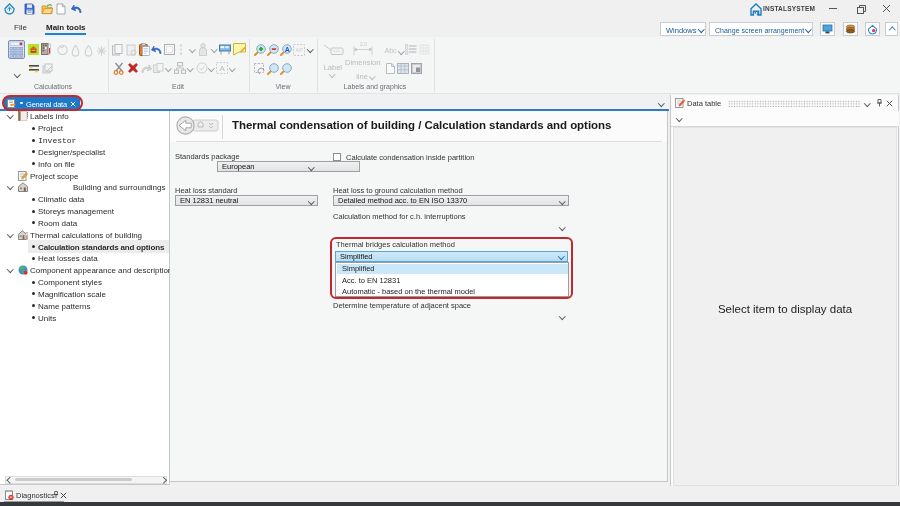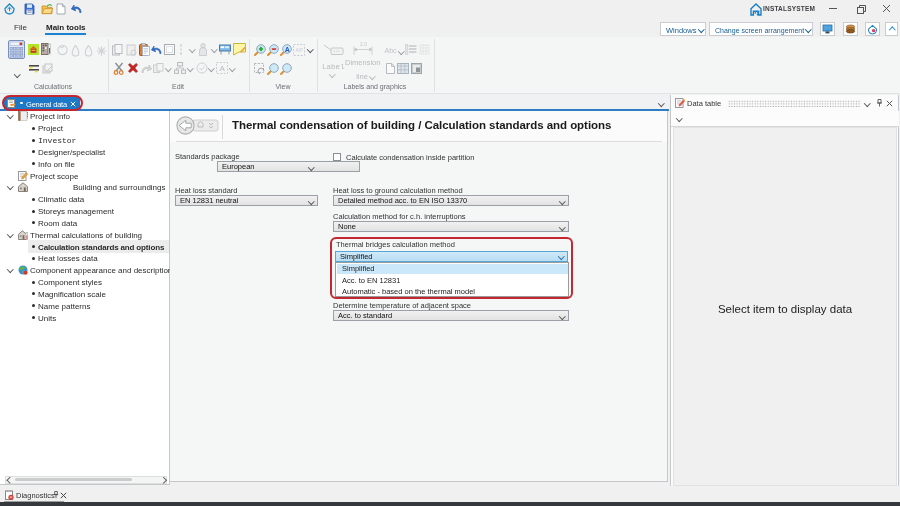--- a/index.html
+++ b/index.html
@@ -276,21 +276,21 @@
       </svg>
       <div class="ticon" style="left:384.5px;top:46.5px;font-size:7px;color:#c0c3c6;">Abc</div>
       <div class="chev" style="left:399px;top:48.5px;border-color:#9a9da0;"></div>
       <svg class="ticon" style="left:405px;top:44px;" width="12" height="11" viewBox="0 0 12 11">
         <rect x="0.5" y="0.5" width="2.4" height="10" fill="#e0e2e4" stroke="#c5c8cb" stroke-width="0.5"></rect>
         <path d="M4 2 h7.5 M4 5 h7.5 M4 8 h7.5" stroke="#c5c8cb" stroke-width="1.6"></path>
       </svg>
       <svg class="ticon" style="left:419px;top:44px;" width="11" height="11" viewBox="0 0 11 11">
         <path d="M1 1 h9 v9 h-9 Z M1 4 h9 M1 7 h9 M4 1 v9 M7 1 v9" stroke="#d4d6d8" stroke-width="0.9" fill="none" stroke-dasharray="1 0.8"></path>
       </svg>
-      <div class="ticon" style="left:322px;top:63px;width:20px;text-align:right;font-size:7.5px;color:#b8bbbe;font-family:Liberation Mono, monospace;">Label</div>
+      <div class="ticon" style="left:322px;top:63px;width:20px;text-align:right;font-size:7.5px;color:#b8bbbe;">Label</div>
       <div class="chev" style="left:330px;top:72px;border-color:#b8bbbe;"></div>
       <div class="ticon" style="left:345px;top:58px;width:38px;text-align:left;font-size:7.5px;color:#b8bbbe;">Dimension</div>
       <div class="ticon" style="left:345px;top:71.5px;width:34px;text-align:center;font-size:7.5px;color:#b8bbbe;">line</div>
       <div class="chev" style="left:370px;top:74px;border-color:#b8bbbe;"></div>
       <svg class="ticon" style="left:386px;top:63px;" width="9" height="11" viewBox="0 0 9 11">
         <path d="M0.5 0.5 H5.6 L8.5 3.4 V10.5 H0.5 Z" fill="#fafafa" stroke="#b8bbbe"></path>
         <path d="M5.6 0.5 V3.4 H8.5" fill="none" stroke="#b8bbbe"></path>
       </svg>
       <svg class="ticon" style="left:397px;top:63px;" width="12" height="11" viewBox="0 0 12 11">
         <rect x="0.5" y="0.5" width="11" height="10" fill="#dfe5ea" stroke="#a8b4be"></rect>
@@ -324,21 +324,21 @@
       <div class="treerow" style="top:111.4px;">
         <div class="chev" style="left:7.5px;top:2px;"></div>
         <span style="position:absolute;left:18px;top:0px;"><svg width="10" height="10" viewBox="0 0 10 10">
             <rect x="0.5" y="0.5" width="2.2" height="9" fill="#9a6a42" stroke="#7a4f2e" stroke-width="0.5"></rect>
             <rect x="2.7" y="0.5" width="6.3" height="9" fill="#f0efed" stroke="#b0aca6" stroke-width="0.5"></rect>
             <rect x="9" y="1" width="1" height="1.4" fill="#d44"></rect>
             <rect x="9" y="2.8" width="1" height="1.4" fill="#4a8"></rect>
             <rect x="9" y="4.6" width="1" height="1.4" fill="#48d"></rect>
             <rect x="9" y="6.4" width="1" height="1.4" fill="#da4"></rect>
           </svg></span>
-        <span style="position:absolute;left:30px;top:1px;">Project info</span>
+        <span style="position:absolute;left:30px;top:1px;">Labels info</span>
       </div>
       <div class="treerow" style="top:123.23000000000002px;">
         <span class="bullet" style="top:3.5px;"></span>
         <span style="position:absolute;left:38px;top:1px;">Project</span>
       </div>
       <div class="treerow" style="top:135.06px;font-family:Liberation Mono, monospace;">
         <span class="bullet" style="top:3.5px;"></span>
         <span style="position:absolute;left:38px;top:1px;">Investor</span>
       </div>
       <div class="treerow" style="top:146.89000000000001px;">
@@ -453,35 +453,33 @@
   <div class="chev" style="left:309px;top:198.5px;"></div>
 
   <div class="abs" style="left:333px;top:152.5px;width:8px;height:8px;background:#fff;border:1px solid #8b8f94;box-sizing:border-box;"></div>
   <div class="lbl" style="left:346px;top:153px;">Calculate condensation inside partition</div>
 
   <div class="lbl" style="left:333px;top:186px;">Heat loss to ground calculation method</div>
   <div class="combo" style="left:333px;top:195px;width:236px;">Detailed method acc. to EN ISO 13370</div>
   <div class="chev" style="left:560px;top:198.5px;"></div>
 
   <div class="lbl" style="left:333px;top:212px;">Calculation method for c.h. interruptions</div>
-  <div class="combo" style="left:333px;top:221px;width:236px;">None</div>
   <div class="chev" style="left:560px;top:224.5px;"></div>
 
   <div class="lbl" style="left:336px;top:240px;">Thermal bridges calculation method</div>
   <div class="combo" style="left:335px;top:250.5px;width:233px;background:linear-gradient(#cfe9f9,#b9ddf2);border:1px solid #58a6d8;">Simplified</div>
   <div class="chev" style="left:559px;top:254px;border-color:#2a70a8;"></div>
   <div class="abs" style="left:335px;top:262px;width:234px;height:34.5px;background:#fff;border:1px solid #9b9b9b;box-sizing:border-box;font-size:7.5px;">
     <div style="position:absolute;left:1px;top:0.5px;width:231px;height:10px;background:#cbe8fa;padding:1px 0 0 5px;box-sizing:border-box;line-height:8px;">Simplified</div>
     <div style="position:absolute;left:6px;top:13.5px;line-height:8px;">Acc. to EN 12831</div>
     <div style="position:absolute;left:6px;top:25px;line-height:8px;">Automatic - based on the thermal model</div>
   </div>
   <div class="abs" style="left:330px;top:236.5px;width:243px;height:62.5px;border:2px solid #c42730;border-radius:6px;box-sizing:border-box;"></div>
 
   <div class="lbl" style="left:333px;top:301px;">Determine temperature of adjacent space</div>
-  <div class="combo" style="left:333px;top:310px;width:236px;">Acc. to standard</div>
   <div class="chev" style="left:560px;top:313.5px;"></div>
 
   <div class="abs" style="left:670px;top:95px;width:229px;height:391px;background:#fbfbfb;border-left:1px solid #c5c7ca;border-right:1px solid #c5c7ca;box-sizing:border-box;"></div>
   <svg class="abs" style="left:675px;top:98px;" width="10" height="10" viewBox="0 0 10 10">
     <rect x="0.5" y="0.5" width="7.5" height="9" fill="#fff" stroke="#999"></rect>
     <path d="M2 2.2 h4.5 M2 4 h4.5 M2 5.8 h3" stroke="#b5b5b5" stroke-width="0.7"></path>
     <path d="M4 6.5 L8.5 1.5 L10 3 L5.5 8 L3.6 8.4 Z" fill="#e2574c"></path>
     <path d="M8.5 1.5 L10 3" stroke="#f0a63c" stroke-width="1.4"></path>
   </svg>
   <div class="abs" style="left:687px;top:99px;font-size:7.5px;color:#333;">Data table</div>

